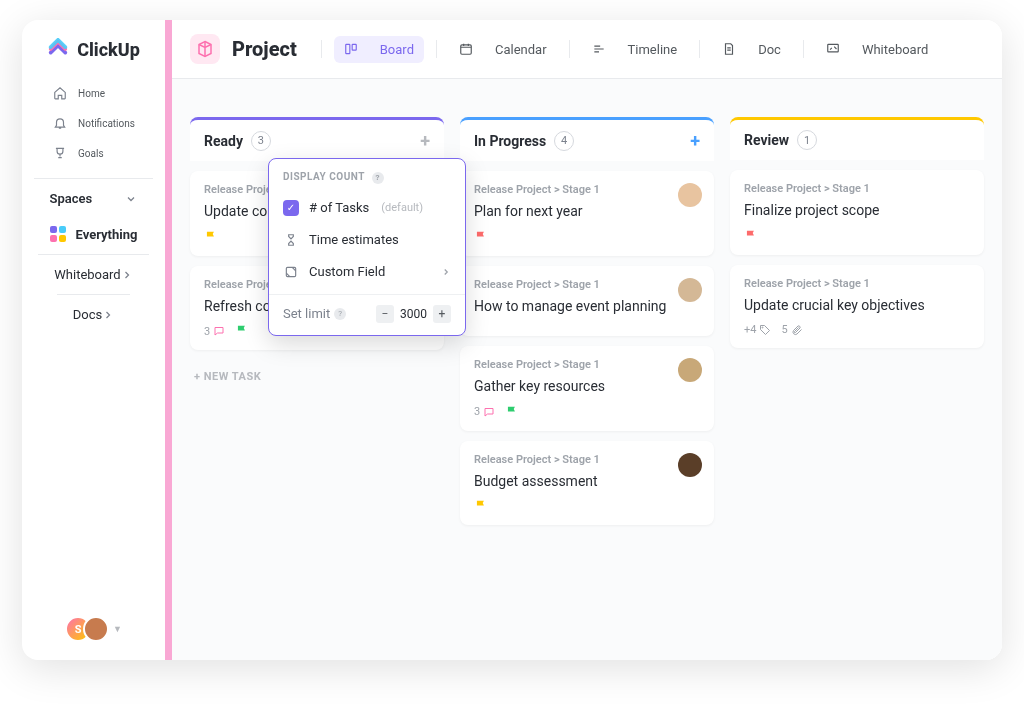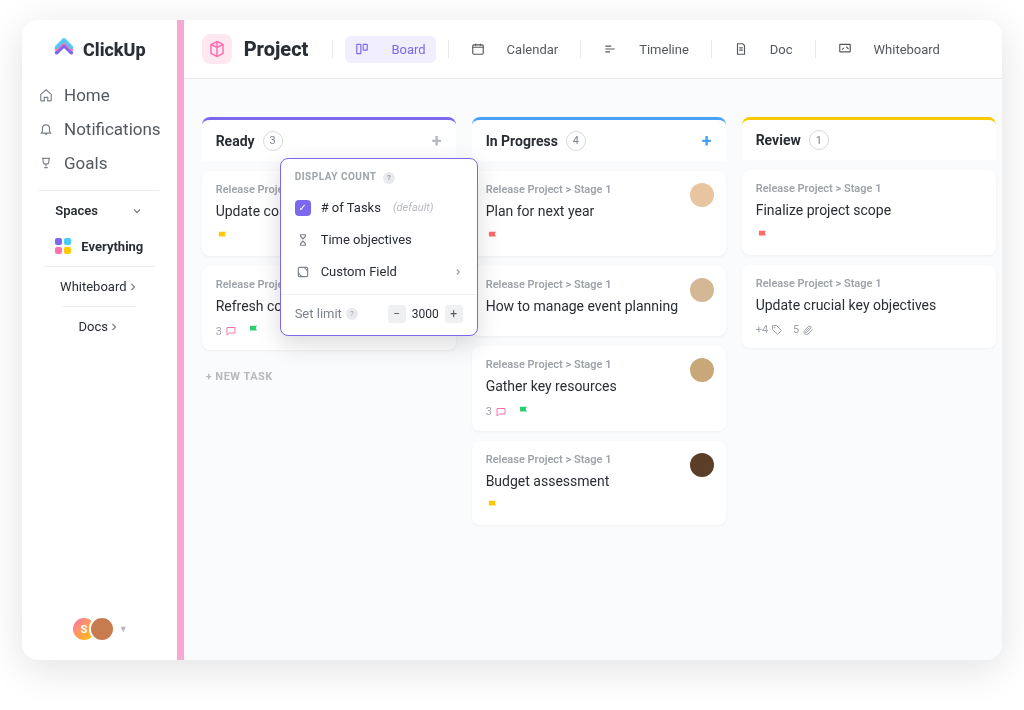--- a/index.html
+++ b/index.html
@@ -3,21 +3,21 @@
 <meta charset="utf-8">
 <style>
 * { box-sizing: border-box; margin: 0; padding: 0; }
 body { font-family: -apple-system, BlinkMacSystemFont, "Segoe UI", Roboto, sans-serif; background: #fff; color: #292d34; width: 1024px; height: 710px; overflow: hidden; }
 .app { display: flex; width: 980px; height: 640px; margin: 20px auto; border-radius: 16px; box-shadow: 0 8px 40px rgba(0,0,0,0.12); overflow: hidden; background: #fff; }
 .sidebar { width: 195px; border-right: 7px solid #f9a8d4; display: flex; flex-direction: column; align-items: center; }
 .logo { display: flex; align-items: center; gap: 8px; padding: 18px 16px 14px; }
 .logo-mark { width: 22px; height: 22px; }
 .logo-text { font-weight: 800; font-size: 18px; color: #292d34; }
 .nav-list { padding: 4px 0 10px; }
-.nav-item { display: flex; align-items: center; gap: 10px; padding: 7px 16px; font-size: 17px; color: #54595e; cursor: pointer; }
+.nav-item { display: flex; align-items: center; gap: 10px; padding: 7px 16px; font-size: 10px; color: #54595e; cursor: pointer; }
 .nav-icon { width: 16px; height: 16px; display: flex; align-items: center; justify-content: center; color: #7c828d; }
 .section { border-top: 1px solid #e8eaed; }
 .section-header { display: flex; align-items: center; justify-content: space-between; padding: 12px 16px; font-size: 13px; color: #292d34; font-weight: 600; cursor: pointer; }
 .chevron { color: #7c828d; }
 .everything { display: flex; align-items: center; gap: 10px; padding: 8px 16px 12px; font-size: 13px; font-weight: 700; }
 .everything-icon { width: 16px; height: 16px; display: grid; grid-template-columns: 1fr 1fr; grid-template-rows: 1fr 1fr; gap: 2px; }
 .everything-icon span { border-radius: 2px; }
 .ei1 { background: #7b68ee; } .ei2 { background: #49ccf9; } .ei3 { background: #fd71af; } .ei4 { background: #ffc800; }
 .section-row { display: flex; align-items: center; justify-content: space-between; padding: 12px 16px; font-size: 13px; color: #292d34; border-top: 1px solid #e8eaed; cursor: pointer; }
 .avatars { margin-top: auto; padding: 18px 14px; display: flex; align-items: center; }
@@ -57,21 +57,21 @@
 .card-avatar { position: absolute; right: 12px; top: 12px; width: 24px; height: 24px; border-radius: 50%; }
 .cav1 { background: #e8c4a0; } .cav2 { background: #f0d0b0; } .cav3 { background: #d4b896; } .cav4 { background: #c8a878; } .cav5 { background: #5a3e28; }
 .new-task { padding: 10px 4px; font-size: 11px; font-weight: 700; color: #b6b9be; letter-spacing: 0.5px; cursor: pointer; }
 
 .popover { position: absolute; top: 38px; left: 78px; width: 198px; background: #fff; border: 1px solid #7b68ee; border-radius: 8px; box-shadow: 0 8px 24px rgba(0,0,0,0.15); z-index: 20; padding: 12px 0 10px; }
 .pop-header { font-size: 10px; font-weight: 700; color: #9ea3aa; letter-spacing: 0.5px; padding: 0 14px 8px; }
 .pop-header .help { margin-left: 4px; }
 .pop-item { display: flex; align-items: center; gap: 10px; padding: 8px 14px; font-size: 13px; cursor: pointer; }
 .pop-check { width: 16px; height: 16px; border-radius: 4px; background: #7b68ee; display: flex; align-items: center; justify-content: center; color: #fff; font-size: 10px; }
 .pop-icon { width: 16px; height: 16px; display: flex; align-items: center; justify-content: center; color: #7c828d; }
-.default-label { color: #b6b9be; font-style: italic; font-size: 11px; margin-left: 2px; }
+.default-label { color: #b6b9be; font-size: 11px; margin-left: 2px; }
 .pop-item .chev-r { margin-left: auto; color: #9ea3aa; }
 .pop-limit { display: flex; align-items: center; padding: 10px 14px 2px; border-top: 1px solid #eef0f2; margin-top: 6px; font-size: 13px; color: #7c828d; }
 .stepper { margin-left: auto; display: flex; align-items: center; gap: 0; }
 .step-btn { width: 18px; height: 18px; background: #eef0f2; display: flex; align-items: center; justify-content: center; font-size: 12px; color: #54595e; cursor: pointer; border-radius: 3px; }
 .step-val { padding: 0 6px; font-size: 12px; color: #292d34; }
 .help { width: 12px; height: 12px; border-radius: 50%; background: #e8eaed; color: #9ea3aa; display: inline-flex; align-items: center; justify-content: center; font-size: 8px; }
 .meta-icon { display: inline-flex; align-items: center; gap: 3px; }
 svg { display: block; }
 </style>
 </head>
@@ -235,21 +235,21 @@
               <span class="pop-check">✓</span>
               <span># of Tasks</span>
               <span class="default-label">(default)</span>
             </div>
             <div class="pop-item">
               <span class="pop-icon">
                   <svg width="14" height="14" viewBox="0 0 24 24" fill="none" stroke="currentColor" stroke-width="2">
                     <path d="M7 3h10M7 21h10M8 3v3l4 4 4-4V3M8 21v-3l4-4 4 4v3"></path>
                   </svg>
                 </span>
-              <span>Time objectives</span>
+              <span>Time estimates</span>
             </div>
             <div class="pop-item">
               <span class="pop-icon">
                   <svg width="14" height="14" viewBox="0 0 24 24" fill="none" stroke="currentColor" stroke-width="2">
                     <rect x="4" y="4" width="16" height="16" rx="2"></rect>
                     <path d="M14 4l6 6M4 14l6 6"></path>
                   </svg>
                 </span>
               <span>Custom Field</span>
               <span class="chev-r">

